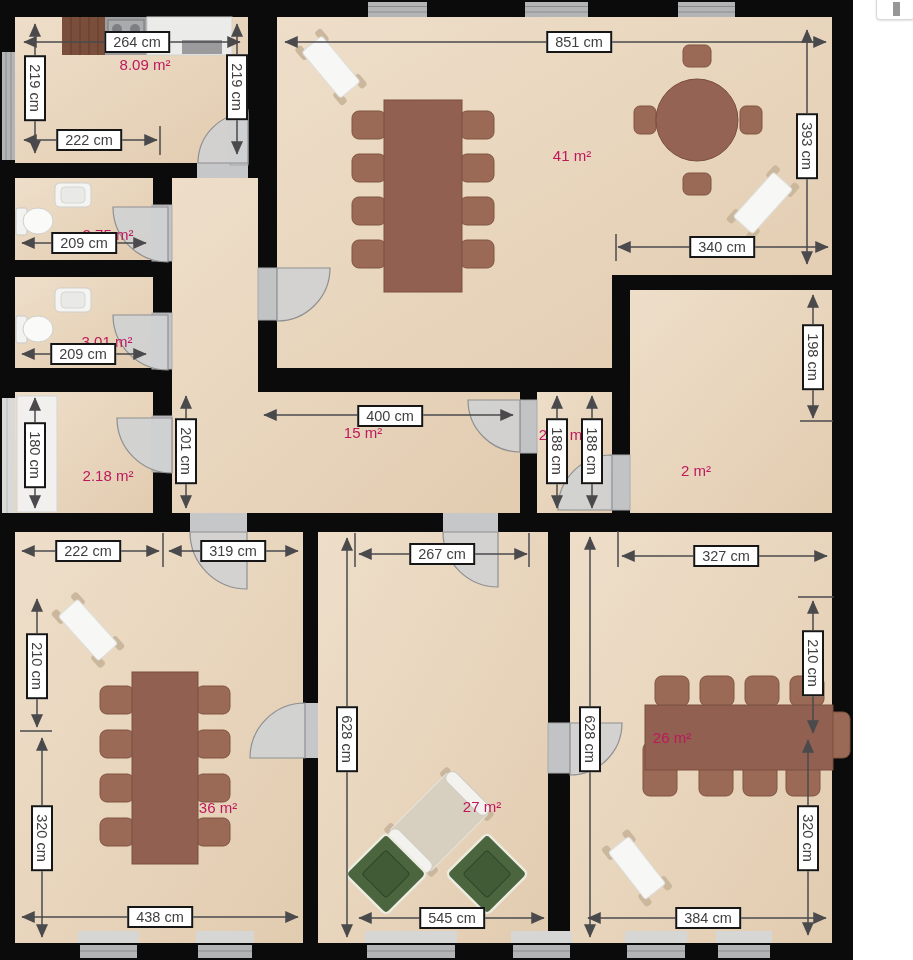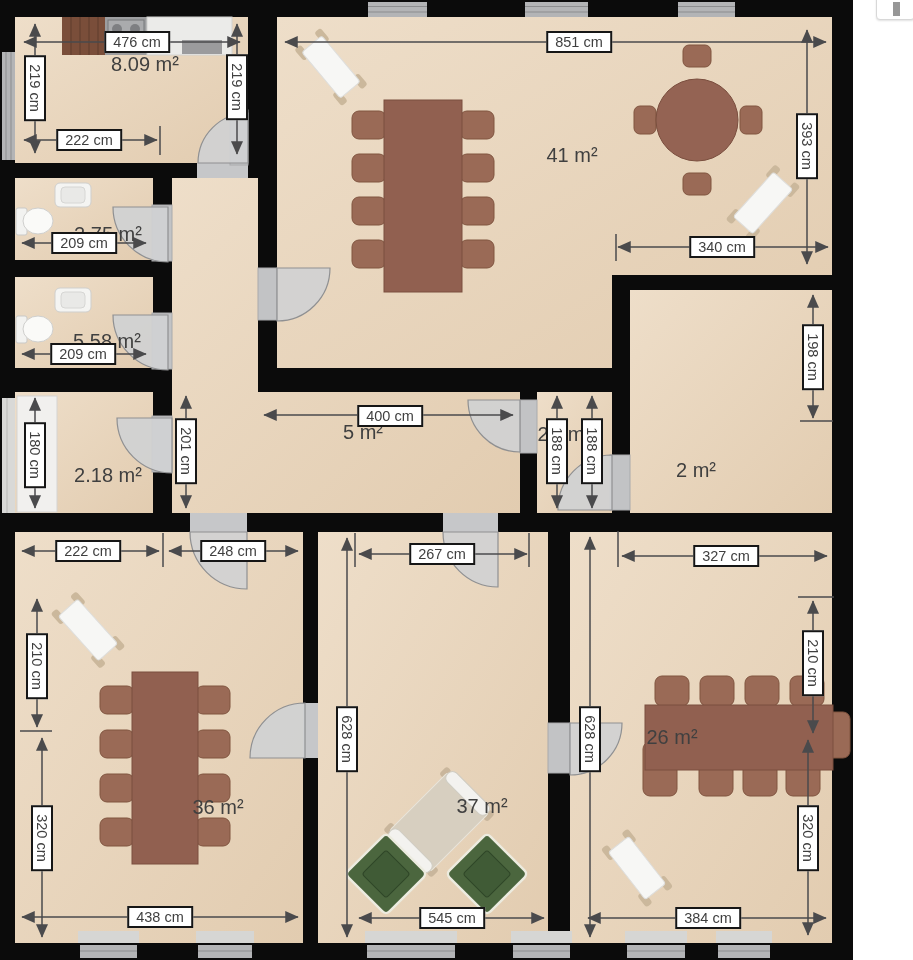--- a/index.html
+++ b/index.html
@@ -4,22 +4,22 @@
 <style>
   html,body{margin:0;padding:0;background:#fff;}
   .stage{position:relative;width:913px;height:960px;background:#fff;overflow:hidden;
          font-family:"Liberation Sans",sans-serif;}
   .stage svg{position:absolute;left:0;top:0;}
   .labels{position:absolute;left:0;top:0;width:913px;height:960px;pointer-events:none;}
   .dim-label{position:absolute;transform:translate(-50%,-50%);background:#ffffff;
     border:2px solid #161616;color:#3f3f3f;font-size:14.5px;line-height:16px;
     padding:1px 7px;white-space:nowrap;z-index:3;}
   .dim-label.v{transform:translate(-50%,-50%) rotate(90deg);}
-  .area-label{position:absolute;transform:translate(-50%,-50%);color:#404040;
-    font-size:20px;white-space:nowrap;z-index:2;}
+  .area-label{position:absolute;transform:translate(-50%,-50%);color:#be185d;
+    font-size:15px;white-space:nowrap;z-index:2;}
   .corner-btn{position:absolute;left:876px;top:-9px;width:37px;height:27px;background:#fff;
     border:1px solid #d8d8d8;border-radius:4px;box-shadow:0 1px 2px rgba(0,0,0,.12);z-index:4;}
   .corner-btn .bar{position:absolute;left:16px;top:10px;width:7px;height:14px;background:#979797;}
 </style>
 </head>
 <body>
 
 <div class="stage">
 
 <svg width="913" height="960" viewBox="0 0 913 960">
@@ -327,47 +327,47 @@
     <line x1="798" y1="597" x2="834" y2="597"></line>
     <line x1="20" y1="731" x2="52" y2="731"></line>
   </g>
 </svg>
 
 <div class="labels">
 
   <div class="area-label" style="left:145px;top:64px">8.09 m²</div>
   <div class="area-label" style="left:572px;top:155px">41 m²</div>
   <div class="area-label" style="left:108px;top:234px">2.75 m²</div>
-  <div class="area-label" style="left:107px;top:341px">5.58 m²</div>
+  <div class="area-label" style="left:107px;top:341px">3.01 m²</div>
   <div class="area-label" style="left:108px;top:475px">2.18 m²</div>
-  <div class="area-label" style="left:363px;top:432px">5 m²</div>
+  <div class="area-label" style="left:363px;top:432px">15 m²</div>
   <div class="area-label" style="left:696px;top:470px">2 m²</div>
   <div class="area-label" style="left:218px;top:807px">36 m²</div>
-  <div class="area-label" style="left:482px;top:806px">37 m²</div>
+  <div class="area-label" style="left:482px;top:806px">27 m²</div>
   <div class="area-label" style="left:672px;top:737px">26 m²</div>
   <div class="area-label" style="left:543px;top:434px;z-index:1">2</div>
   <div class="area-label" style="left:576px;top:434px;z-index:1">m</div>
 
-  <div class="dim-label" style="left:137px;top:42px">476 cm</div>
+  <div class="dim-label" style="left:137px;top:42px">264 cm</div>
   <div class="dim-label v" style="left:35px;top:88px">219 cm</div>
   <div class="dim-label v" style="left:237px;top:87px">219 cm</div>
   <div class="dim-label" style="left:89px;top:140px">222 cm</div>
   <div class="dim-label" style="left:579px;top:42px">851 cm</div>
   <div class="dim-label v" style="left:807px;top:146px">393 cm</div>
   <div class="dim-label" style="left:722px;top:247px">340 cm</div>
   <div class="dim-label" style="left:84px;top:243px">209 cm</div>
   <div class="dim-label" style="left:83px;top:354px">209 cm</div>
   <div class="dim-label v" style="left:35px;top:455px">180 cm</div>
   <div class="dim-label v" style="left:186px;top:451px">201 cm</div>
   <div class="dim-label" style="left:390px;top:416px">400 cm</div>
   <div class="dim-label v" style="left:557px;top:451px">188 cm</div>
   <div class="dim-label v" style="left:592px;top:451px">188 cm</div>
   <div class="dim-label v" style="left:813px;top:357px">198 cm</div>
   <div class="dim-label" style="left:88px;top:551px">222 cm</div>
-  <div class="dim-label" style="left:233px;top:551px">248 cm</div>
+  <div class="dim-label" style="left:233px;top:551px">319 cm</div>
   <div class="dim-label v" style="left:37px;top:666px">210 cm</div>
   <div class="dim-label v" style="left:42px;top:838px">320 cm</div>
   <div class="dim-label" style="left:160px;top:917px">438 cm</div>
   <div class="dim-label" style="left:442px;top:554px">267 cm</div>
   <div class="dim-label v" style="left:347px;top:739px">628 cm</div>
   <div class="dim-label" style="left:452px;top:918px">545 cm</div>
   <div class="dim-label" style="left:726px;top:556px">327 cm</div>
   <div class="dim-label v" style="left:590px;top:739px">628 cm</div>
   <div class="dim-label v" style="left:813px;top:663px">210 cm</div>
   <div class="dim-label v" style="left:808px;top:838px">320 cm</div>

